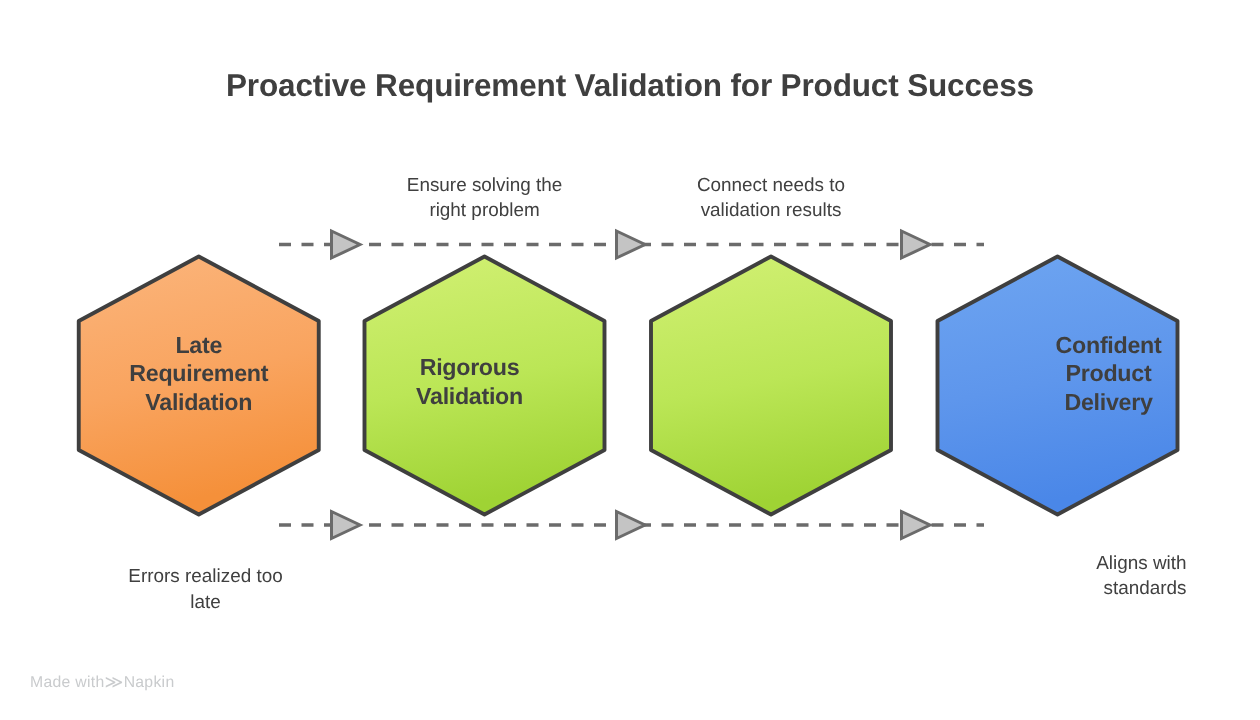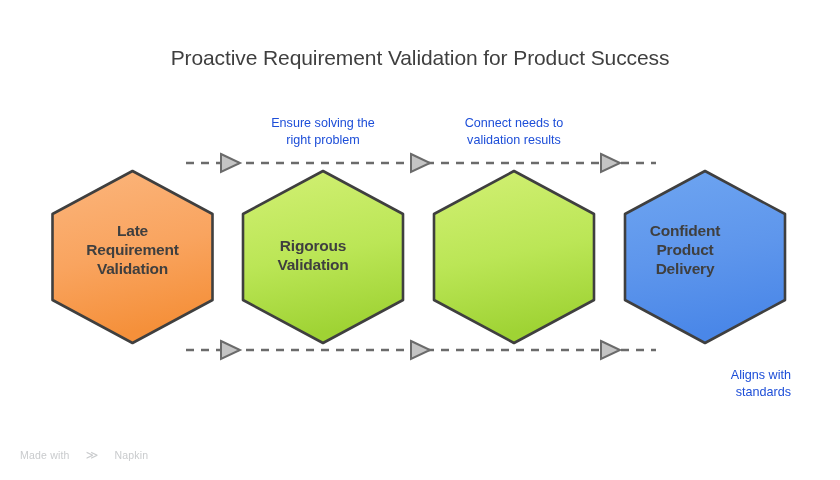--- a/index.html
+++ b/index.html
@@ -21,21 +21,21 @@
   }
 
   
   #page-title {
     position: absolute;
     left: 0;
     top: 46px;
     width: 840px;
     text-align: center;
     font-size: 21px;
-    font-weight: normal;
+    font-weight: bold;
     color: #3f3f3f;
     letter-spacing: -0.1px;
     white-space: nowrap;
   }
 
   
   #diagram-svg {
     position: absolute;
     left: 0;
     top: 0;
@@ -54,32 +54,32 @@
     letter-spacing: -0.2px;
     pointer-events: none;
   }
 
   
   .edge-note {
     position: absolute;
     text-align: center;
     font-size: 12.6px;
     font-weight: normal;
-    color: #1d4ed8;
+    color: #404040;
     line-height: 1.32;
   }
 
   
   #watermark {
     position: absolute;
     left: 20px;
     top: 449px;
     display: flex;
     align-items: center;
-    gap: 16px;
+    gap: 0;
     font-size: 10.5px;
     color: #c9cbcd;
     letter-spacing: 0.2px;
   }
   #watermark .wm-logo {
     display: inline-block;
     line-height: 1;
     font-size: 12px;
     color: #c9cbcd;
     transform: translateY(-0.5px);
@@ -145,36 +145,40 @@
     <div>Requirement</div>
     <div>Validation</div>
   </div>
 
   <div class="node-label" style="left:243px; top:237px; width:140px;">
     <div>Rigorous</div>
     <div>Validation</div>
   </div>
 
 
-  <div class="node-label" style="left:605px; top:222px; width:160px;">
+  <div class="node-label" style="left:659px; top:222px; width:160px;">
     <div>Confident</div>
     <div>Product</div>
     <div>Delivery</div>
   </div>
 
   <div class="edge-note" style="left:238px; top:115px; width:170px;">
     <div>Ensure solving the</div>
     <div>right problem</div>
   </div>
 
   <div class="edge-note" style="left:429px; top:115px; width:170px;">
     <div>Connect needs to</div>
     <div>validation results</div>
   </div>
 
+  <div class="edge-note" style="left:52px; top:376px; width:170px;">
+    <div>Errors realized too</div>
+    <div>late</div>
+  </div>
 
   <div class="edge-note" style="left:621px; top:367px; width:170px;text-align:right;">
     <div>Aligns with</div>
     <div>standards</div>
   </div>
 
   <div id="watermark">
     <span>Made with</span>
     <span class="wm-logo">≫</span>
     <span>Napkin</span>

